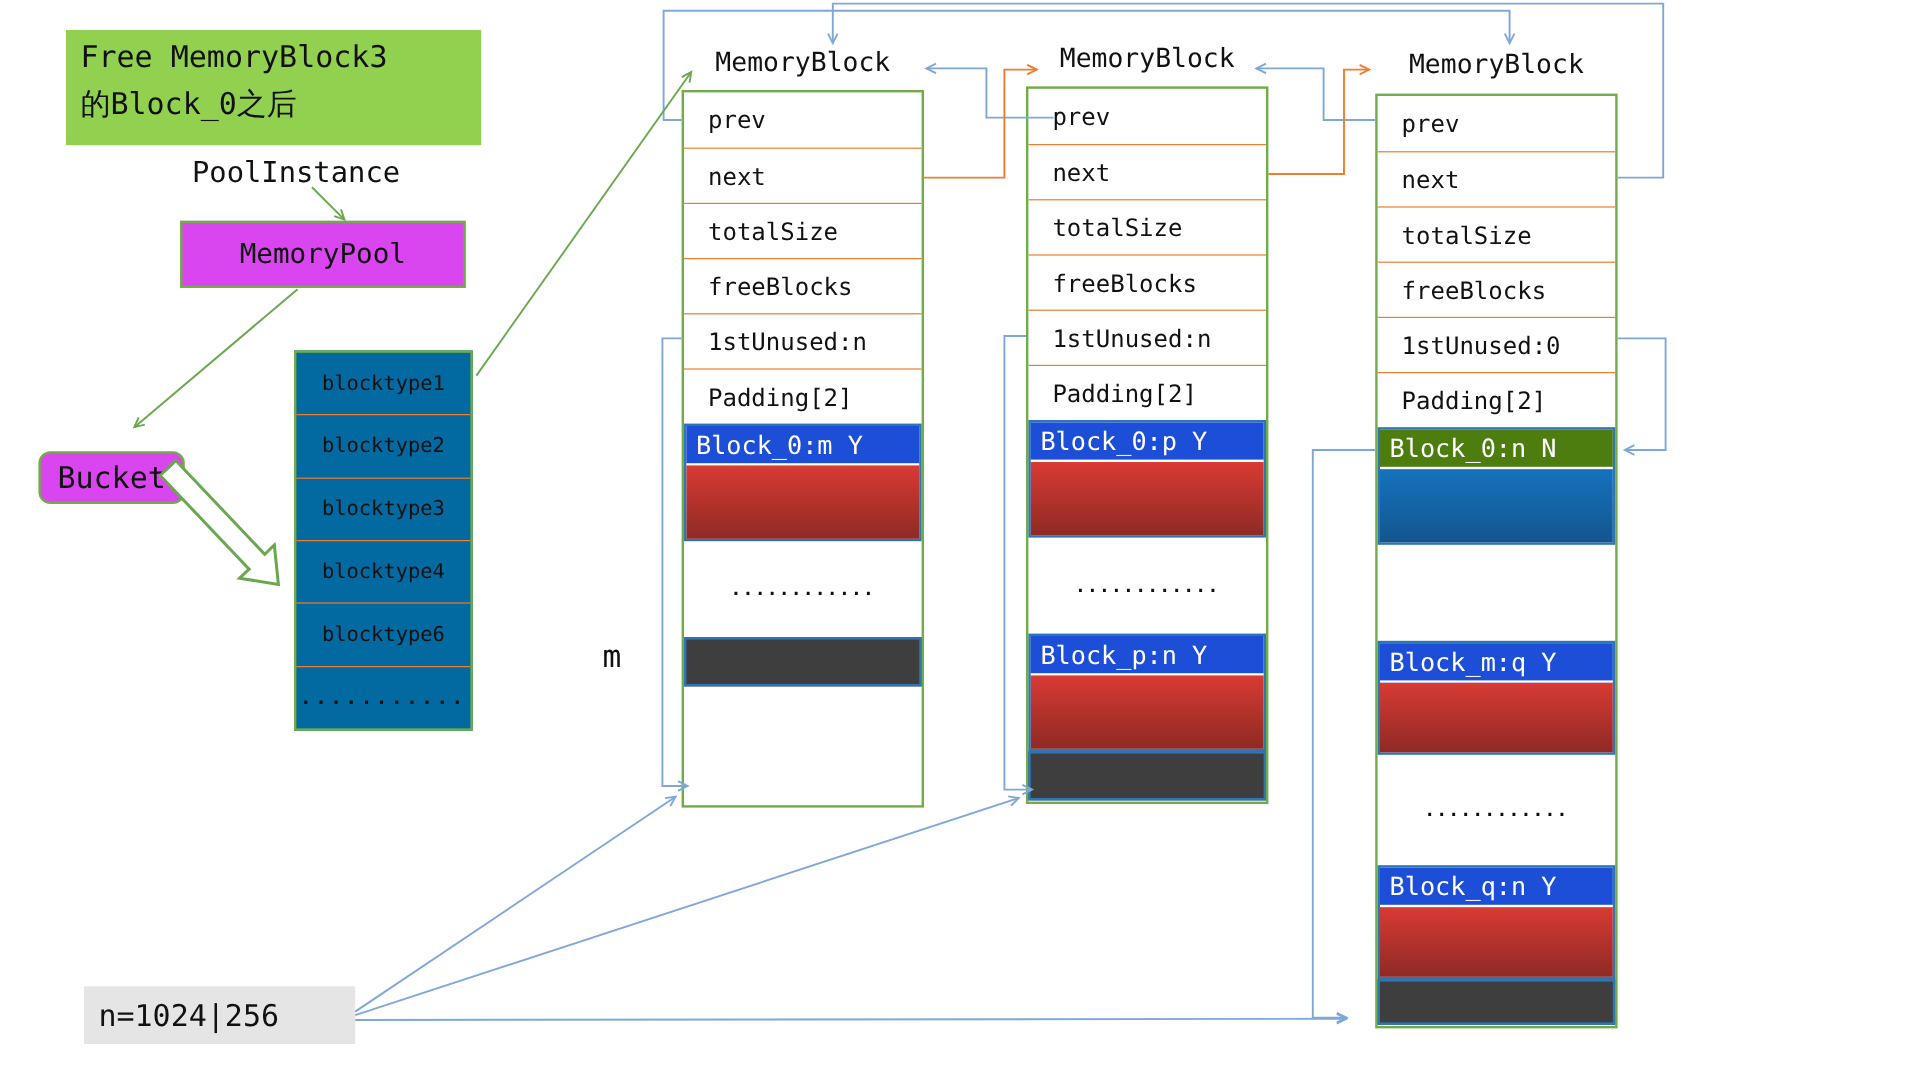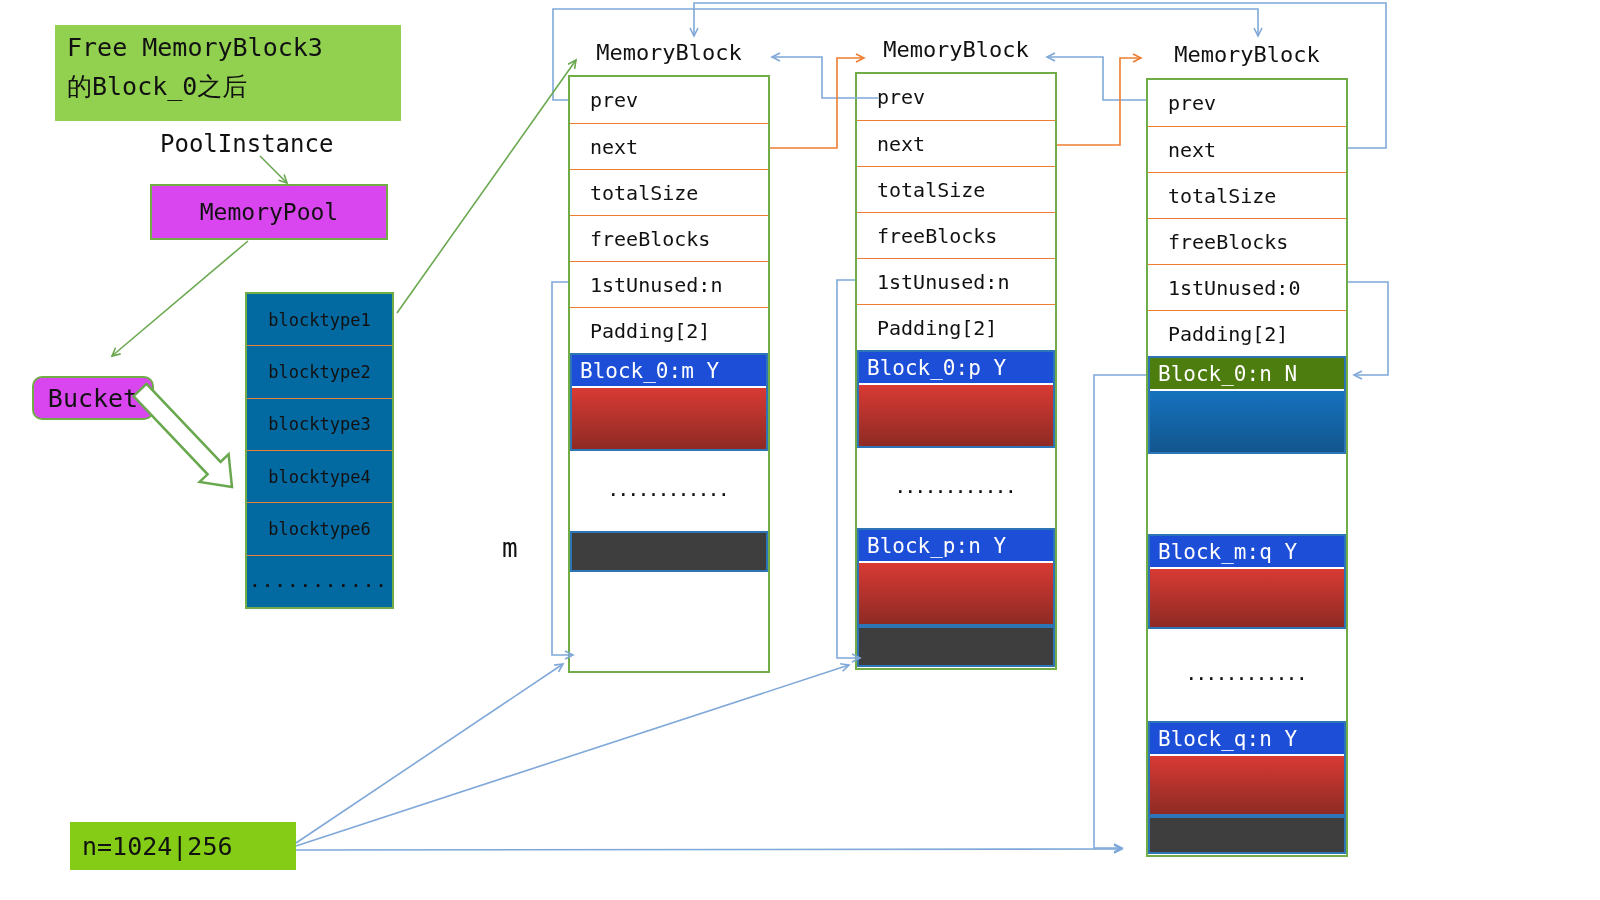--- a/index.html
+++ b/index.html
@@ -6,21 +6,21 @@
   #stage{position:relative;width:1600px;height:900px;background:#fff;overflow:hidden;
          font-family:"DejaVu Sans Mono","Liberation Mono",monospace;color:#111;}
   .abs{position:absolute;}
   
   .note{left:55px;top:25px;width:346px;height:96px;background:#92D050;
         font-size:25px;line-height:1.55;padding:4px 0 0 12px;box-sizing:border-box;}
   .plain-label{font-size:24px;white-space:nowrap;}
   .gbox{border:2.5px solid #70AD47;background:#d946ef;display:flex;align-items:center;justify-content:center;
         box-sizing:border-box;font-size:23px;}
   .bucket{border-radius:10px;font-size:25px;}
-  .nbox{background:#84cc16;font-size:25px;display:flex;align-items:center;padding-left:12px;box-sizing:border-box;}
+  .nbox{background:#e5e5e5;font-size:25px;display:flex;align-items:center;padding-left:12px;box-sizing:border-box;}
   
   .btable{left:245px;top:292px;width:149px;height:317px;border:2.5px solid #70AD47;background:#0369a1;
           box-sizing:border-box;display:flex;flex-direction:column;}
   .btrow{flex:1;display:flex;align-items:center;justify-content:center;font-size:17px;}
   .btrow + .btrow{border-top:1.4px solid #ED7D31;}
   .btrow.dotsrow{font-weight:bold;font-size:16px;letter-spacing:3px;}
   
   .mtitle{width:202px;text-align:center;font-size:22px;height:28px;}
   .mcol{width:202px;border:2.5px solid #70AD47;background:#fff;box-sizing:border-box;
         display:flex;flex-direction:column;}

